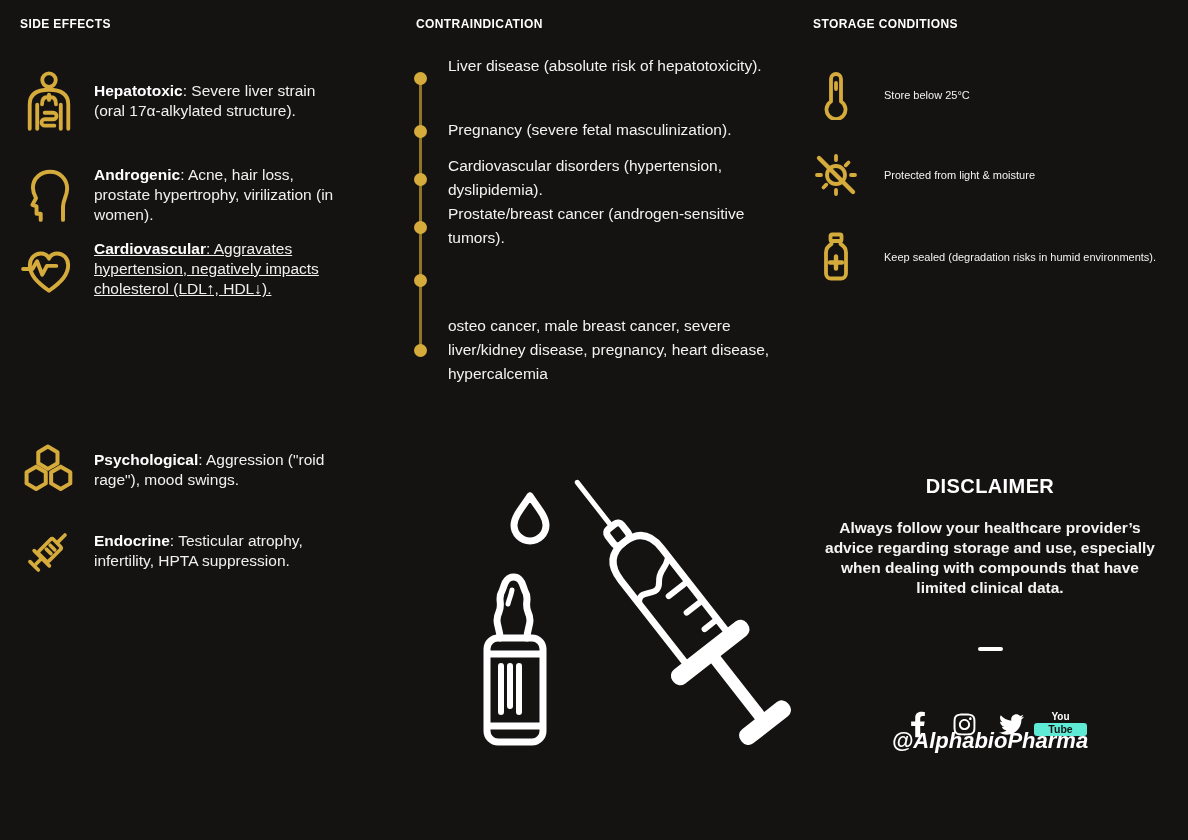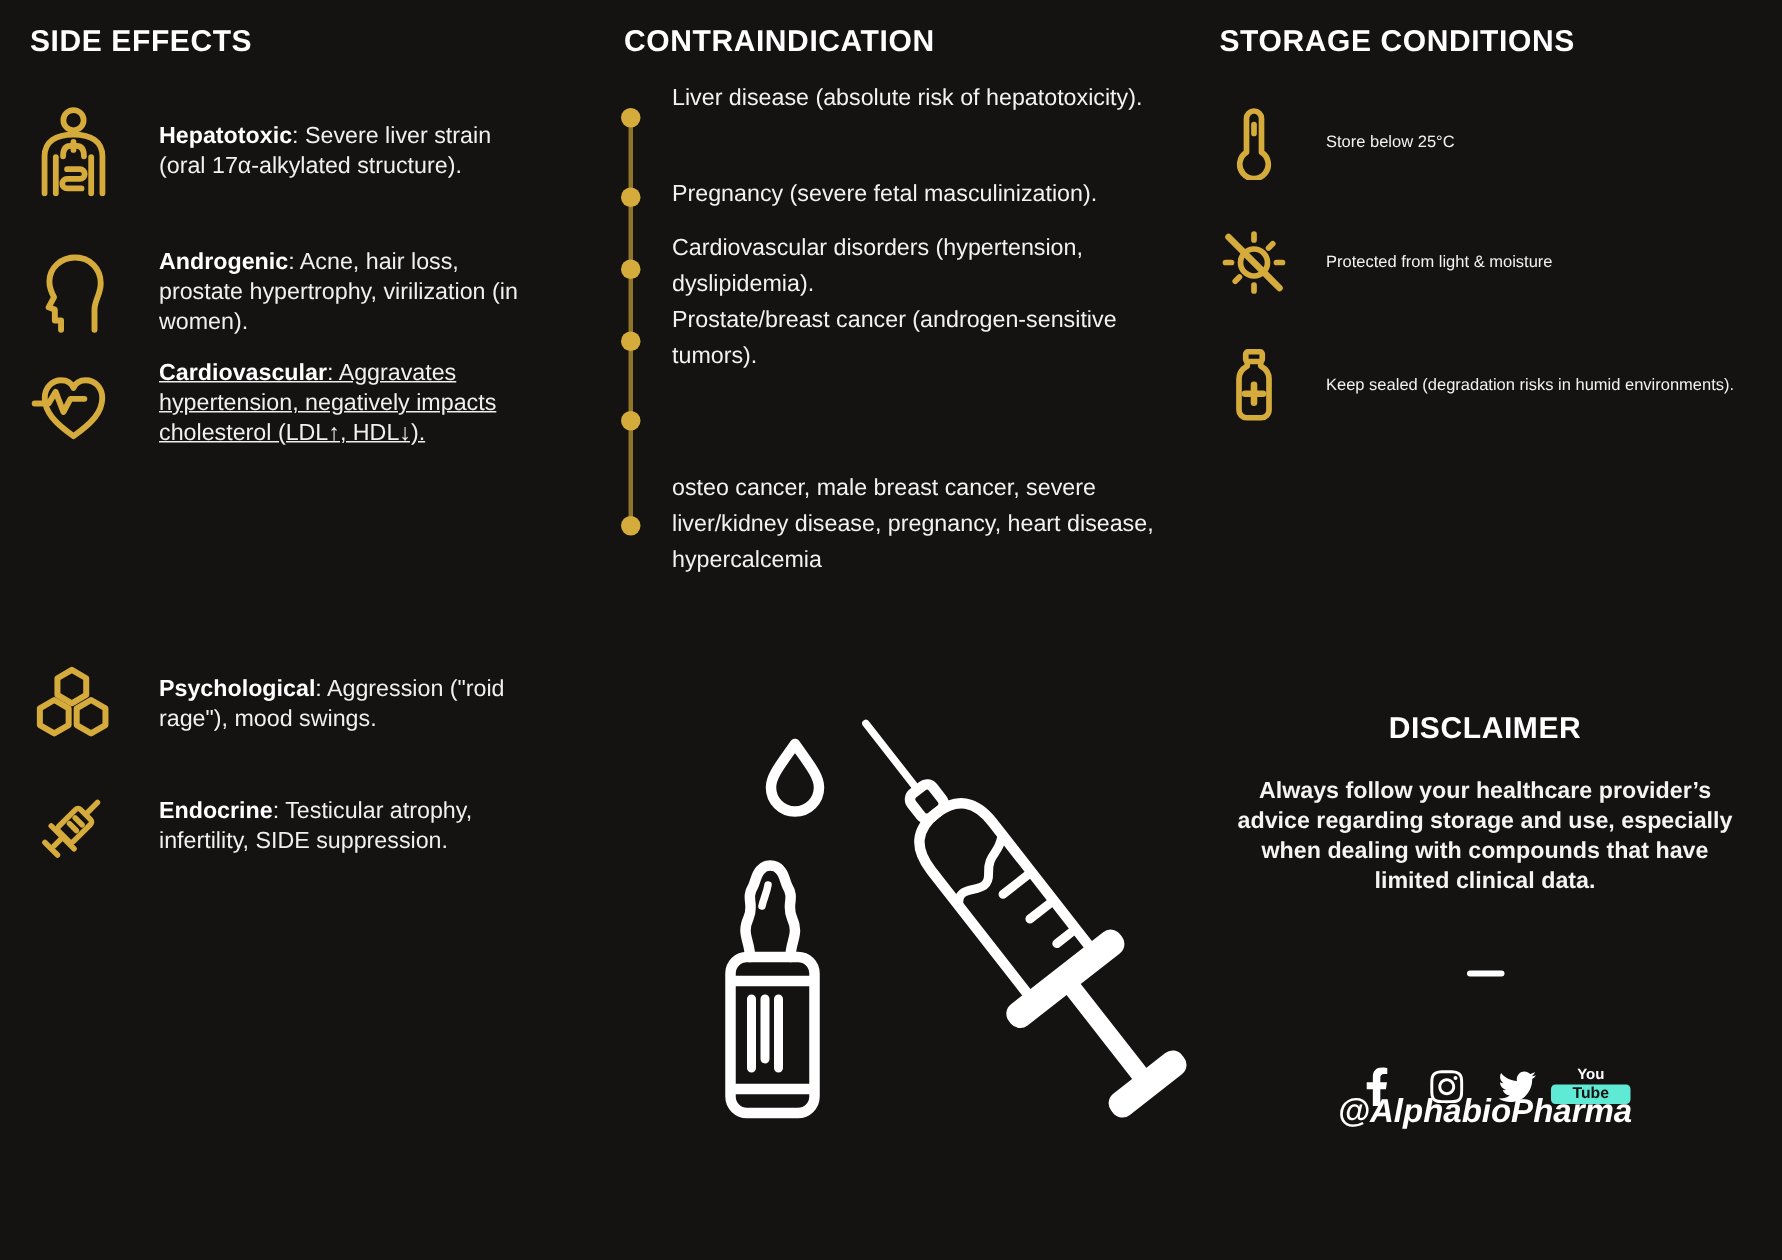--- a/index.html
+++ b/index.html
@@ -1,24 +1,24 @@
 <!DOCTYPE html>
 <html><head>
 <meta charset="utf-8">
 <style>
   html,body{margin:0;padding:0;background:#000;}
   .canvas{position:relative;width:1188px;height:840px;background:#151212;overflow:hidden;
           font-family:"Liberation Sans",sans-serif;color:#f1efef;}
-  .col-title{position:absolute;margin:0;font-size:20px;font-weight:800;color:#ffffff;letter-spacing:.4px;}
+  .col-title{position:absolute;margin:0;font-size:12px;font-weight:800;color:#ffffff;letter-spacing:.4px;}
   #t-side{left:20px;top:17px;}
   #t-contra{left:416px;top:17px;}
   #t-storage{left:813px;top:17px;}
 
   
-  .se-item{position:absolute;left:20px;width:346px;display:flex;align-items:center;gap:28px;}
+  .se-item{position:absolute;left:20px;width:346px;display:flex;align-items:center;gap:16px;}
   .se-icon{flex:0 0 58px;display:flex;justify-content:center;align-items:center;}
   .se-text{margin:0;width:255px;font-size:15.5px;line-height:20px;color:#f1efef;}
   .se-text b{color:#ffffff;font-weight:700;}
   #se1{top:71px;height:60px;} #se2{top:163px;height:64px;} #se3{top:237px;height:64px;text-decoration:underline;}
   #se4{top:440px;height:60px;} #se5{top:521px;height:60px;}
 
   
   .ci-line{position:absolute;left:419px;top:78px;width:3px;height:273px;background:#8f7527;}
   .ci-dot{position:absolute;left:414px;width:13px;height:13px;border-radius:50%;background:#d5ab3b;}
   #d1{top:72px;} #d2{top:125px;} #d3{top:173px;} #d4{top:221px;} #d5{top:274px;} #d6{top:344px;}
@@ -109,21 +109,21 @@
         <g transform="rotate(45 26 26)">
           <line x1="26" y1="5" x2="26" y2="15"></line>
           <rect x="19.5" y="15.5" width="13" height="19" rx="2"></rect>
           <path d="M23,21.5 h6 M23,26.5 h6"></path>
           <line x1="16" y1="35.5" x2="36" y2="35.5"></line>
           <line x1="26" y1="35.5" x2="26" y2="43"></line>
           <line x1="20.5" y1="45.5" x2="31.5" y2="45.5"></line>
         </g>
       </svg>
     </span>
-    <p class="se-text"><b>Endocrine</b><span>: Testicular atrophy, infertility, SIDE suppression.</span></p>
+    <p class="se-text"><b>Endocrine</b><span>: Testicular atrophy, infertility, HPTA suppression.</span></p>
   </div>
 
   <div class="ci-line"></div>
   <span class="ci-dot" id="d1"></span>
   <span class="ci-dot" id="d2"></span>
   <span class="ci-dot" id="d3"></span>
   <span class="ci-dot" id="d4"></span>
   <span class="ci-dot" id="d5"></span>
   <span class="ci-dot" id="d6"></span>
   <p class="ci-p" id="p1">Liver disease (absolute risk of hepatotoxicity).</p>

